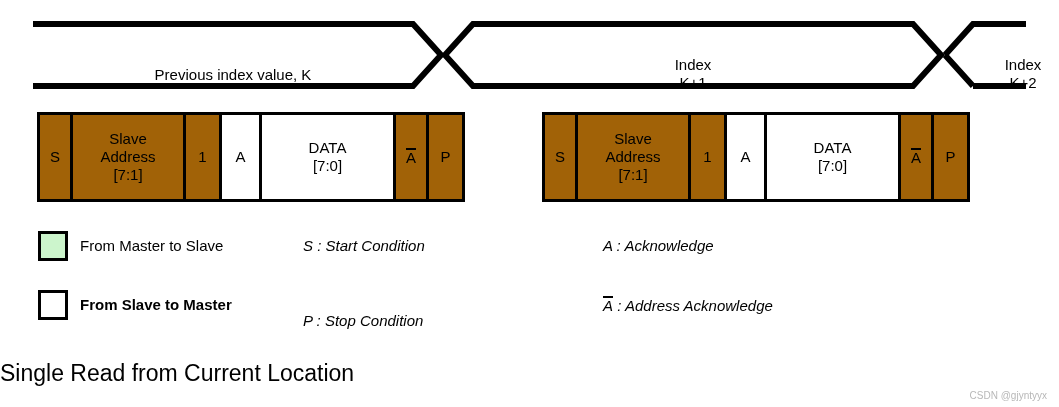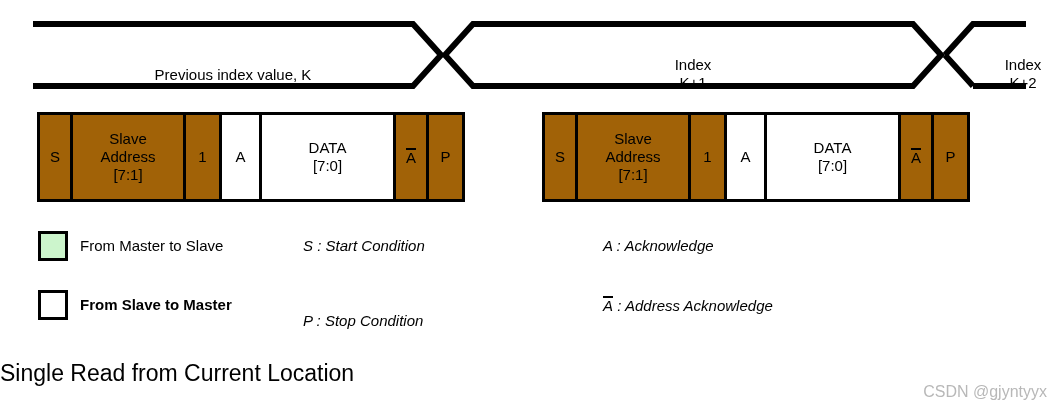--- a/index.html
+++ b/index.html
@@ -115,21 +115,21 @@
     top: 360px;
     width: 1059px;
     text-align: left;
     font-size: 23px;
     color: #000;
   }
   #watermark {
     position: absolute;
     right: 12px;
     bottom: 6px;
-    font-size: 16px;
+    font-size: 10px;
     color: #b8b8b8;
   }
 </style>
 </head>
 <body>
 
 <div id="bus-band">
   <svg id="bus-svg" width="993" height="70" viewBox="0 0 993 70">
 
     <path d="M0,4 L380,4 L408,35 L380,66 L0,66" fill="none" stroke="#000" stroke-width="6"></path>

